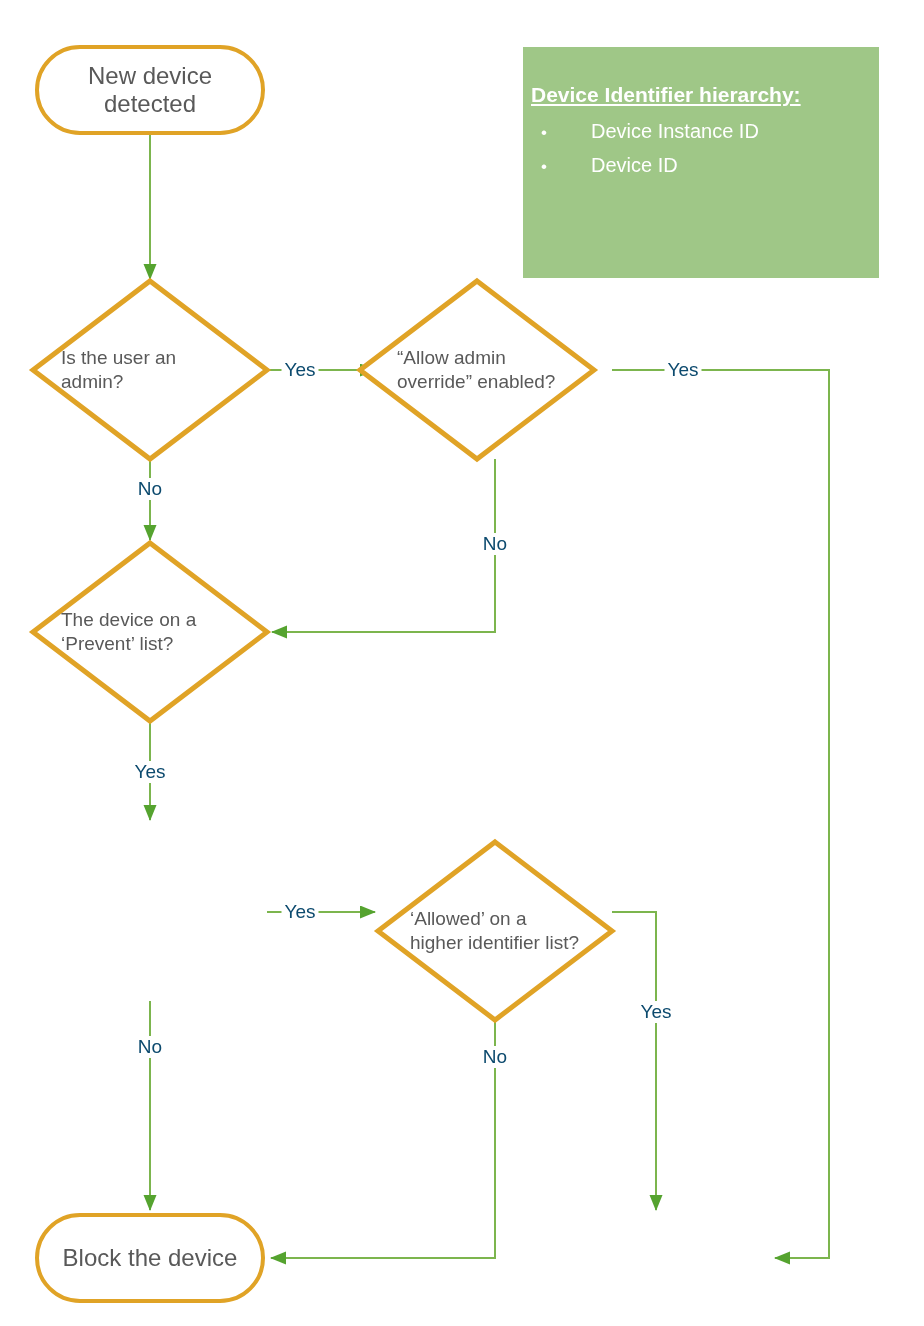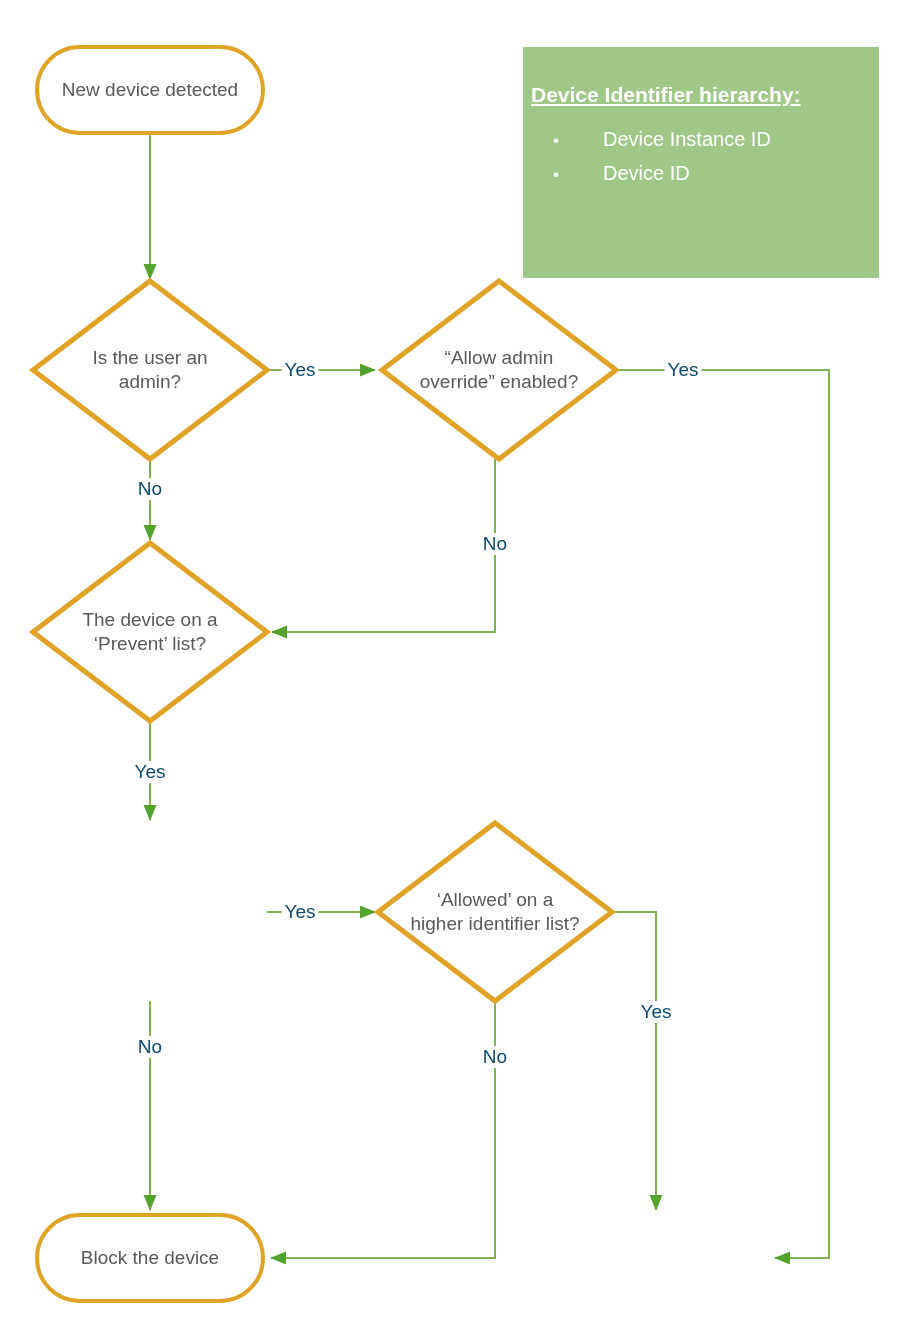--- a/index.html
+++ b/index.html
@@ -6,40 +6,40 @@
   .canvas{
     position:relative;width:924px;height:1326px;background:#ffffff;
     font-family:"Liberation Sans",sans-serif;overflow:hidden;
   }
   .connector-layer{position:absolute;left:0;top:0;z-index:0;}
   .edge{fill:none;stroke:#7CB54E;stroke-width:2;}
   .node{position:absolute;z-index:1;}
   .terminator{
     box-sizing:border-box;border:4px solid #E0A326;border-radius:46px;background:#fff;
     display:flex;align-items:center;justify-content:center;
-    color:#595959;font-size:19px;text-align:center;
+    color:#595959;font-size:24px;text-align:center;
   }
   .diamond{width:240px;height:184px;}
   .diamond svg{overflow:visible;display:block;}
   .dtext{
     position:absolute;left:0;top:0;right:0;bottom:0;
     display:flex;align-items:center;justify-content:center;
-    text-align:center;color:#595959;font-size:19px;line-height:24px;
+    color:#595959;font-size:19px;line-height:24px;
   }
   .dtext span{display:block;width:178px;}
   .edge-label{
     position:absolute;z-index:2;transform:translate(-50%,-50%);
     background:#ffffff;color:#0c4a6e;font-size:19px;padding:0 3px;white-space:nowrap;
   }
   .legend{
     position:absolute;left:523px;top:47px;width:356px;height:231px;z-index:1;
     background:#9FC787;color:#ffffff;box-sizing:border-box;padding:36px 8px 0 8px;
   }
   .legend-title{font-weight:bold;text-decoration:underline;font-size:21px;margin:0 0 8px 0;}
-  .legend ul{list-style:none;margin:16px;padding:0;font-size:20px;line-height:32px;}
+  .legend ul{list-style:none;margin:4px;padding:0;font-size:20px;line-height:32px;}
   .legend .bullet{display:inline-block;width:50px;padding-left:6px;font-size:17px;}
 </style>
 </head>
 <body>
 
 <div class="canvas">
 
   <svg class="connector-layer" width="924" height="1326" viewBox="0 0 924 1326">
     <defs>
       <marker id="arrow" markerUnits="userSpaceOnUse" markerWidth="18" markerHeight="14" refX="15" refY="6.5" orient="auto">
@@ -72,40 +72,40 @@
 
   <div class="node diamond" style="left:30px;top:278px;">
     <svg width="240" height="184" viewBox="0 0 240 184">
       <polygon points="120,3 237,92 120,181 3,92" fill="#ffffff" stroke="#E0A326" stroke-width="5"></polygon>
     </svg>
     <div class="dtext">
         <span>Is the user an admin?</span>
       </div>
   </div>
 
-  <div class="node diamond" style="left:379px;top:278px;">
+  <div class="node diamond" style="left:357px;top:278px;">
     <svg width="240" height="184" viewBox="0 0 240 184">
       <polygon points="120,3 237,92 120,181 3,92" fill="#ffffff" stroke="#E0A326" stroke-width="5"></polygon>
     </svg>
     <div class="dtext">
         <span style="width:160px">“Allow admin override” enabled?</span>
       </div>
   </div>
 
   <div class="node diamond" style="left:30px;top:540px;">
     <svg width="240" height="184" viewBox="0 0 240 184">
       <polygon points="120,3 237,92 120,181 3,92" fill="#ffffff" stroke="#E0A326" stroke-width="5"></polygon>
     </svg>
     <div class="dtext">
         <span>The device on a ‘Prevent’ list?</span>
       </div>
   </div>
 
 
-  <div class="node diamond" style="left:375px;top:820px;">
+  <div class="node diamond" style="left:375px;top:839px;">
     <svg width="240" height="184" viewBox="0 0 240 184">
       <polygon points="120,3 237,92 120,181 3,92" fill="#ffffff" stroke="#E0A326" stroke-width="5"></polygon>
     </svg>
     <div class="dtext">
         <span style="width:170px">‘Allowed’ on a higher identifier list?</span>
       </div>
   </div>
 
   <div class="node terminator" style="left:35px;top:1213px;width:230px;height:90px;justify-content:center;">
     <span>Block the device</span>

